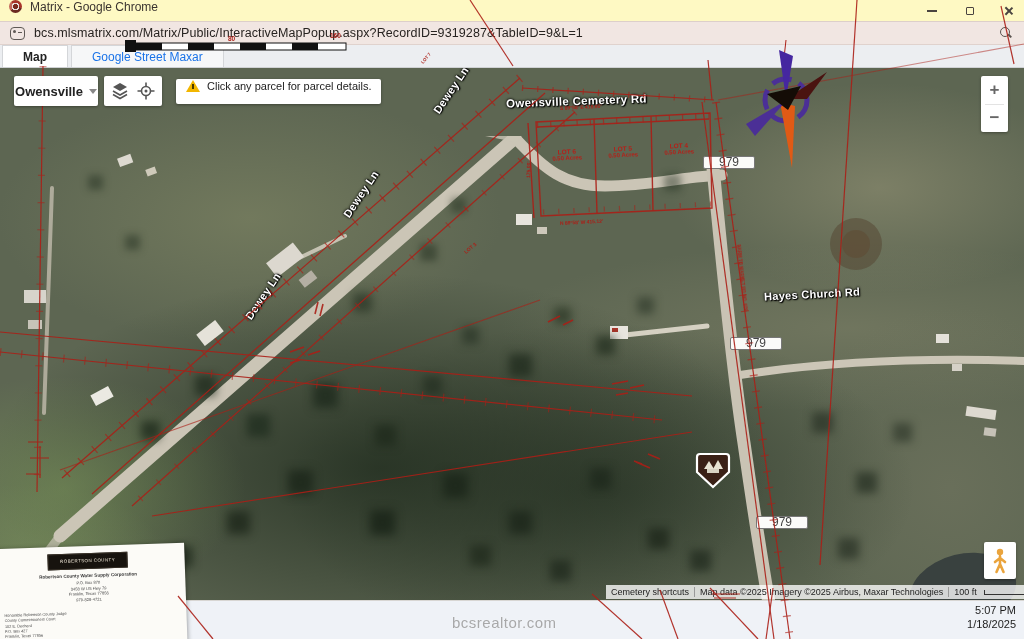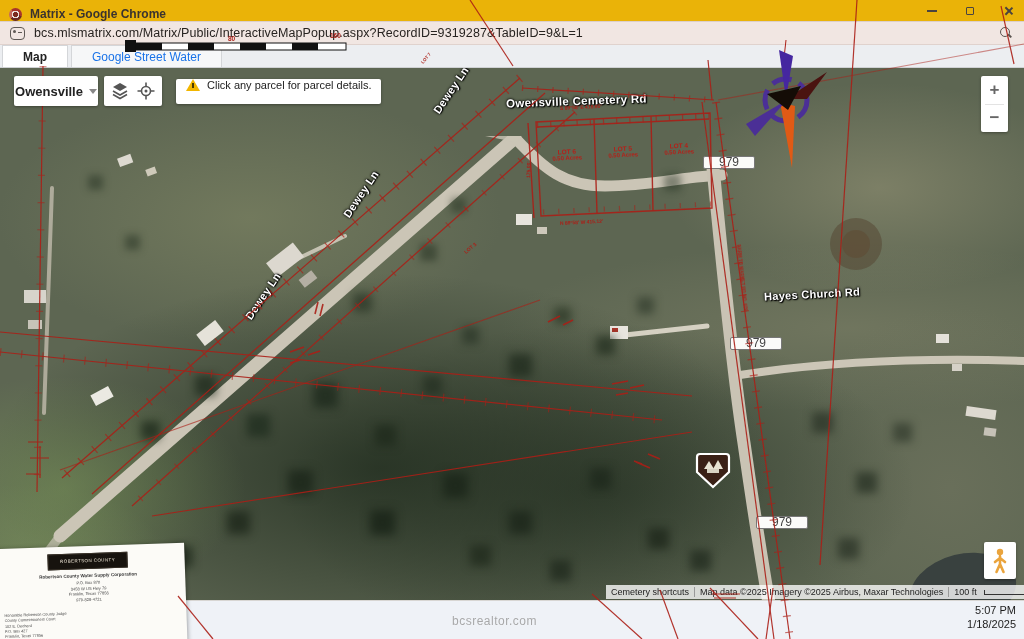--- a/index.html
+++ b/index.html
@@ -1,21 +1,21 @@
 <!DOCTYPE html>
 <html><head>
 <meta charset="utf-8">
 <style>
   html,body{margin:0;padding:0;background:#000;}
   *{box-sizing:border-box;font-family:"Liberation Sans",sans-serif;}
   .screen{position:relative;width:1024px;height:639px;overflow:hidden;background:#5d6652;}
   .abs{position:absolute;}
 
   
-  .titlebar{left:0;top:0;width:1024px;height:22px;background:#eab308;z-index:30;display:flex;align-items:flex-end;border-bottom:1px solid #ddcfca;font-weight:bold;}
+  .titlebar{left:0;top:0;width:1024px;height:22px;background:#fef9c3;z-index:30;display:flex;align-items:flex-start;border-bottom:1px solid #ddcfca;}
   .chrome-logo{width:13px;height:13px;border-radius:50%;margin:0 8px 0 9px;
     background:radial-gradient(circle,#7a2b20 0 30%,#e8e0dc 30% 42%,transparent 42%),
                conic-gradient(from -40deg,#a8352a 0 40%,#6b2a22 0 75%,#c4695a 0);}
   .title-text{font-size:12px;color:#3a332f;}
   .wctl{position:absolute;top:0;height:22px;width:34px;display:flex;align-items:center;justify-content:center;}
   .wmin{left:915px;} .wmax{left:953px;} .wclose{left:991px;}
   .wmin i{display:block;width:10px;height:1.5px;background:#4a4440;}
   .wmax i{display:block;width:8px;height:8px;border:1.3px solid #4a4440;border-radius:1px;}
   .wclose i{display:block;position:relative;width:10px;height:10px;}
   .wclose i::before,.wclose i::after{content:"";position:absolute;left:4.5px;top:0;width:1.5px;height:10px;background:#4a4440;}
@@ -64,41 +64,41 @@
       text-shadow:0 0 2px #000,0 0 3px #000,1px 1px 1px #000;}
   .shield{position:absolute;background:#fbfbf9;border:1px solid #777;border-radius:2px;font-size:12px;font-weight:400;color:#444;padding:0 15px;line-height:11px;z-index:10;}
   .lotlab{position:absolute;z-index:10;color:#b3211a;font-weight:700;text-align:center;transform:rotate(-3deg);line-height:7px;}
   .lotlab .l1{font-size:6.5px;} .lotlab .l2{font-size:6px;}
 
   
   .mapctl{z-index:60;background:#fff;box-shadow:0 1px 3px rgba(0,0,0,.35);border-radius:2px;}
   .sat{left:14px;top:76px;width:84px;height:30px;display:flex;align-items:center;justify-content:center;gap:6px;font-size:13px;font-weight:600;color:#222;}
   .caret{width:0;height:0;border-left:4px solid transparent;border-right:4px solid transparent;border-top:5px solid #888;}
   .lyr{left:104px;top:76px;width:58px;height:30px;display:flex;align-items:center;justify-content:space-evenly;}
-  .notice{left:176px;top:79px;height:25px;display:flex;align-items:flex-start;gap:7px;padding:0 10px;font-size:11px;color:#222;}
+  .notice{left:176px;top:79px;height:25px;display:flex;align-items:flex-end;gap:7px;padding:12px 10px;font-size:11px;color:#222;}
   .warn-tri{position:relative;width:0;height:0;border-left:7px solid transparent;border-right:7px solid transparent;border-bottom:12px solid #f2b600;}
   .warn-tri::after{content:"";position:absolute;left:-1px;top:4px;width:2px;height:5px;background:#4a3a00;}
   .zoomctl{left:981px;top:76px;width:27px;height:56px;display:flex;flex-direction:column;z-index:60;background:#fff;box-shadow:0 1px 3px rgba(0,0,0,.35);border-radius:2px;}
   .zbtn{flex:1;display:flex;align-items:center;justify-content:center;font-size:17px;color:#666;font-weight:700;}
   .zdiv{height:1px;background:#e3e3e3;margin:0 4px;}
   .pegbox{left:984px;top:542px;width:32px;height:37px;z-index:60;background:#fff;box-shadow:0 1px 3px rgba(0,0,0,.35);border-radius:2px;display:flex;align-items:center;justify-content:center;}
 
   .attrib{left:606px;top:585px;height:14px;z-index:45;display:flex;align-items:center;background:rgba(255,255,255,.78);font-size:9px;color:#222;z-index:45;}
   .attrib span{padding:0 5px;white-space:nowrap;}
   .attrib .sep{width:1px;height:10px;background:#999;padding:0;}
   .scalebar{width:52px;height:5px;border:1px solid #333;border-top:none;margin:0 5px 0 2px;}
 
   
   .doc{left:-8px;top:546px;width:194px;height:110px;background:#fcfbf7;z-index:44;transform:rotate(-2deg);box-shadow:0 1px 5px rgba(0,0,0,.45);padding-top:7px;}
   .doc .lh{margin:0 auto;width:80px;height:16px;background:#17130e;color:#eee6d6;font-size:4.5px;letter-spacing:.4px;text-align:center;line-height:7px;padding-top:3px;border:1px solid #3a332a;}
   .doc .org{margin-top:4px;text-align:center;font-size:4.6px;font-weight:700;color:#3a3a3a;}
   .doc .addr{margin-top:2px;text-align:center;font-size:4.1px;color:#4a4a4a;line-height:5.6px;}
   .doc .recip{position:absolute;left:12px;top:64px;font-size:3.9px;color:#4a4a4a;line-height:5.3px;}
 
-  .watermark{left:452px;top:614px;z-index:46;font-size:12px;color:#9c9c9c;opacity:.85;letter-spacing:.5px;text-shadow:0 0 2px rgba(255,255,255,.4);}
+  .watermark{left:452px;top:614px;z-index:46;font-size:15px;color:#9c9c9c;opacity:.85;letter-spacing:.5px;text-shadow:0 0 2px rgba(255,255,255,.4);}
 
   
   .overlay{position:absolute;left:0;top:0;z-index:50;pointer-events:none;}
 
   
   .taskbar{left:0;top:600px;width:1024px;height:39px;background:#eff2f7;border-top:1px solid #d8d6d3;z-index:40;}
   .tbi{position:absolute;top:603px;width:32px;height:32px;display:flex;align-items:center;justify-content:center;}
   .runline{position:absolute;top:634px;width:7px;height:2.5px;border-radius:2px;background:#9aa0a6;}
   .start-grid{display:grid;grid-template-columns:10px 10px;grid-template-rows:10px 10px;gap:1.5px;}
   .start-grid i{background:linear-gradient(160deg,#3f9af2,#1565c8);border-radius:1px;}
@@ -262,21 +262,21 @@
         <i></i>
       </span>
   </div>
   <div class="abs urlbar">
     <span class="siteinfo"></span>
     <span class="url-text">bcs.mlsmatrix.com/Matrix/Public/InteractiveMapPopup.aspx?RecordID=9319287&amp;TableID=9&amp;L=1</span>
     <span class="mag"></span>
   </div>
   <div class="abs tabstrip">
     <div class="tab tab-map">Map</div>
-    <div class="tab tab-street">Google Street Water</div>
+    <div class="tab tab-street">Google Street Maxar</div>
   </div>
 
   <div class="abs doc">
     <div class="lh">ROBERTSON COUNTY</div>
     <div class="org">Robertson County Water Supply Corporation</div>
     <div class="addr">
       <div>P.O. Box 870</div>
       <div>3458 W US Hwy 79</div>
       <div>Franklin, Texas 77856</div>
       <div>979-828-4721</div>

